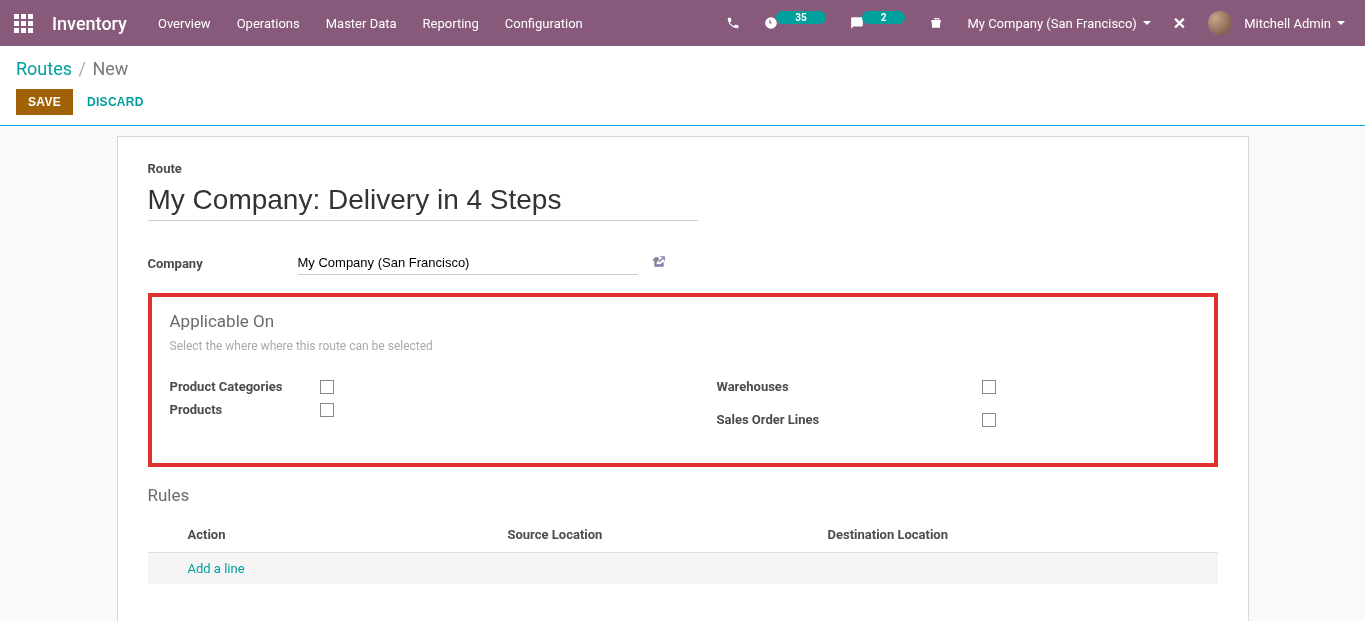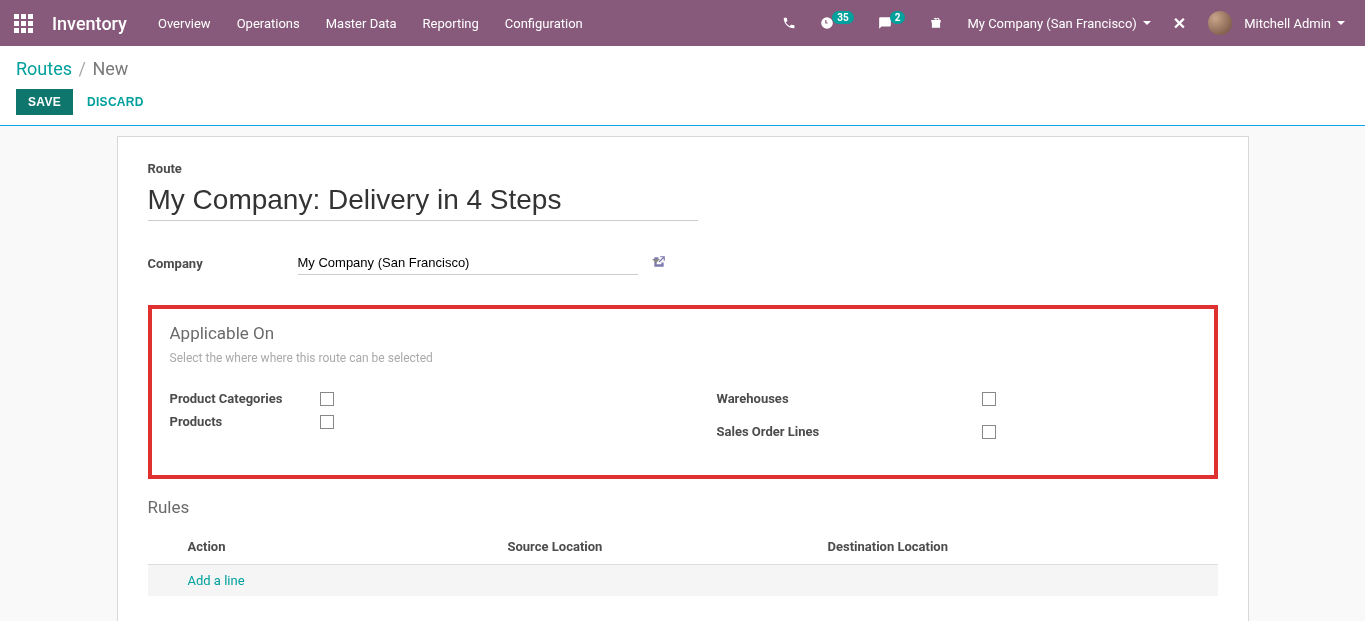--- a/index.html
+++ b/index.html
@@ -69,21 +69,21 @@
     color: #fff;
     font-size: 13px;
     position: relative;
   }
   .badge {
     background: #00a09d;
     color: #fff;
     border-radius: 10px;
     font-size: 10px;
     font-weight: bold;
-    padding: 1px 5px;
+    padding: 1px 19px;
     margin-left: -2px;
     position: relative;
     top: -6px;
     text-align: right;
   }
   .company-sel { display: flex; align-items: center; gap: 6px; }
   .caret-down {
     width: 0; height: 0;
     border-left: 4px solid transparent;
     border-right: 4px solid transparent;
@@ -112,21 +112,21 @@
   .breadcrumb {
     font-size: 18px;
     color: #7a7a7a;
     margin-bottom: 10px;
   }
   .breadcrumb a { color: #00a09d; text-decoration: none; cursor: pointer; }
   .breadcrumb .sep { color: #aaa; margin: 0 2px; }
   .crumb-current { color: #7a7a7a; }
   .btn-row { display: flex; align-items: center; gap: 14px; }
   .btn-save {
-    background: #0f766e;
+    background: #a16207;
     color: #fff;
     border: none;
     padding: 6px 12px;
     font-size: 12px;
     font-weight: bold;
     cursor: pointer;
     letter-spacing: 0.3px;
     text-align: right;
   }
   .btn-discard {
@@ -205,21 +205,21 @@
   .external-link-icon {
     margin-left: 14px;
     color: #7c7bad;
     cursor: pointer;
     font-size: 14px;
   }
 
   
   .highlight-box {
     border: 4px solid #e03131;
-    margin-top: 30px;
+    margin-top: 18px;
     padding: 14px 18px 28px 18px;
   }
   .section-title {
     font-size: 17px;
     color: #6b6b6b;
     font-weight: 400;
     margin-bottom: 8px;
   }
   .section-subtitle {
     font-size: 12px;

